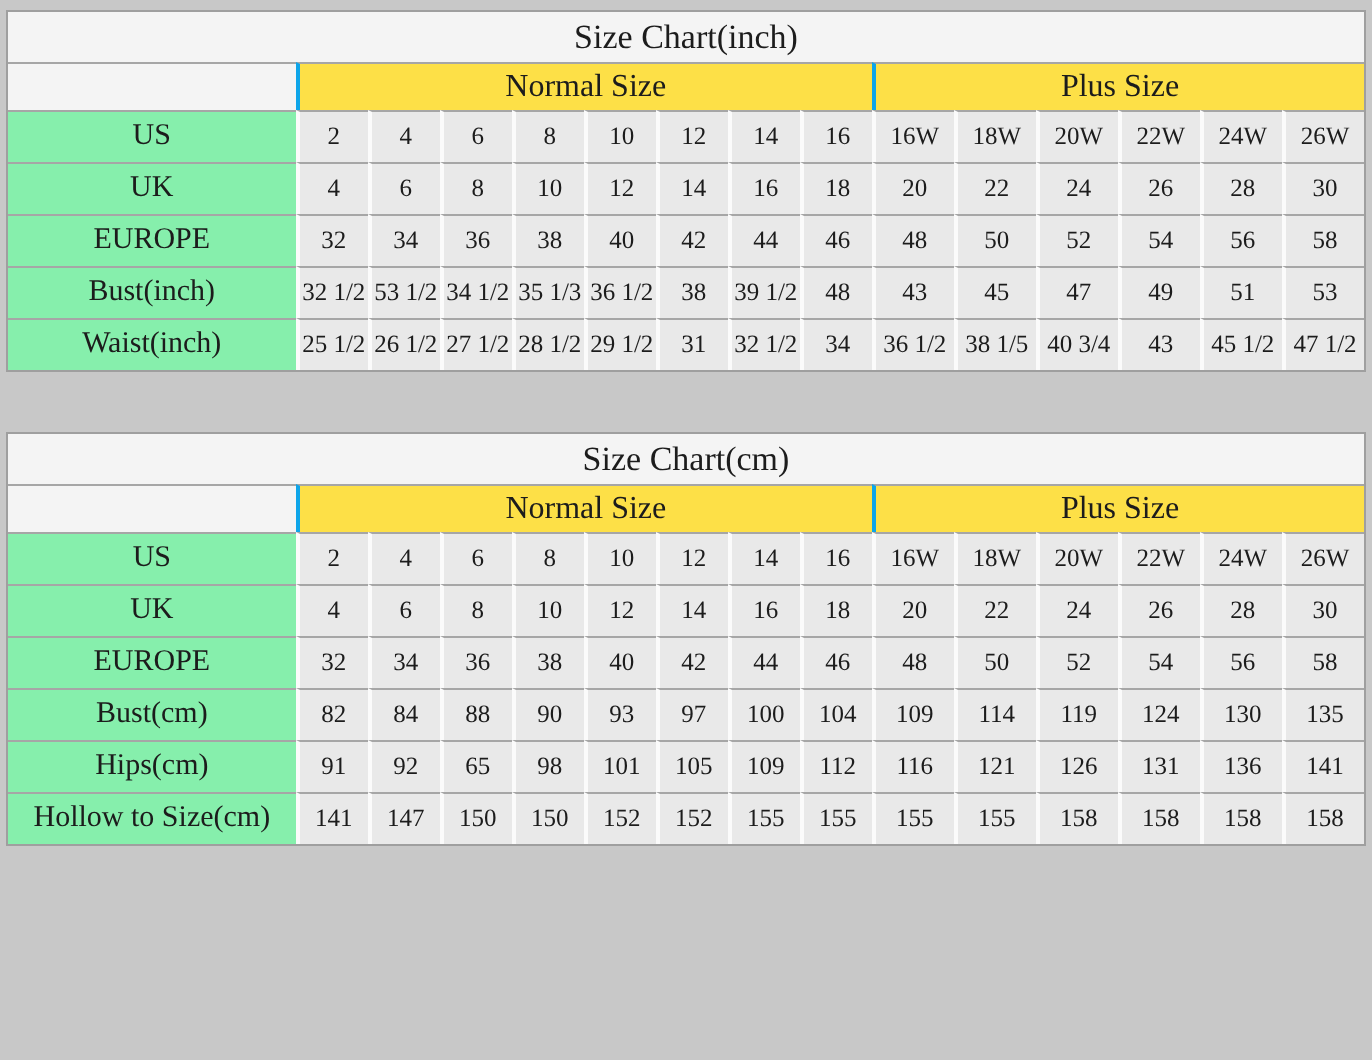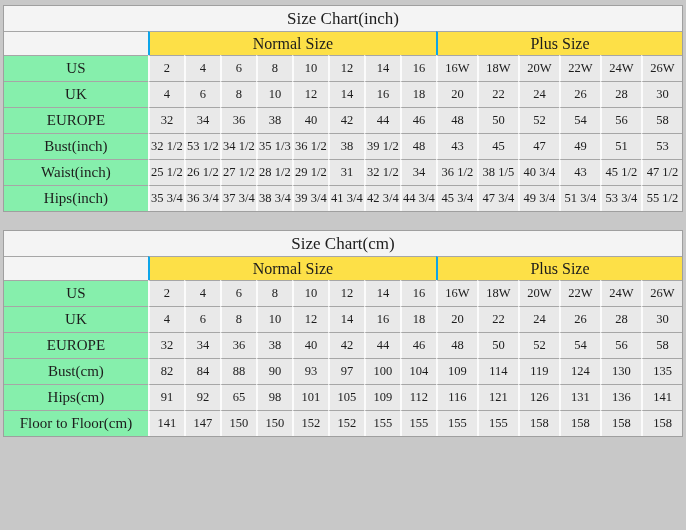--- a/index.html
+++ b/index.html
@@ -19,21 +19,21 @@
   table.size-table {
     border-collapse: separate;
     border-spacing: 0;
     table-layout: fixed;
     width: 678px;
     margin: 0 auto;
     background: #e9e9e9;
     border: 1px solid #9f9f9f;
   }
   table.size-table.first { margin-top: 5px; font-family: Liberation Serif, serif; }
-  table.size-table.second { margin-top: 18px; }
+  table.size-table.second { margin-top: 30px; }
 
   td {
     padding: 0 1px;
     text-align: center;
     vertical-align: middle;
     white-space: nowrap;
     overflow: hidden;
   }
   .title-cell {
     background: #f4f4f4;
@@ -177,37 +177,20 @@
           <td class="data-cell">31</td>
           <td class="data-cell">32 1/2</td>
           <td class="data-cell">34</td>
           <td class="data-cell">36 1/2</td>
           <td class="data-cell">38 1/5</td>
           <td class="data-cell">40 3/4</td>
           <td class="data-cell">43</td>
           <td class="data-cell">45 1/2</td>
           <td class="data-cell">47 1/2</td>
         </tr>
-        <tr>
-          <td class="label-cell">Hips(inch)</td>
-          <td class="data-cell">35 3/4</td>
-          <td class="data-cell">36 3/4</td>
-          <td class="data-cell">37 3/4</td>
-          <td class="data-cell">38 3/4</td>
-          <td class="data-cell">39 3/4</td>
-          <td class="data-cell">41 3/4</td>
-          <td class="data-cell">42 3/4</td>
-          <td class="data-cell">44 3/4</td>
-          <td class="data-cell">45 3/4</td>
-          <td class="data-cell">47 3/4</td>
-          <td class="data-cell">49 3/4</td>
-          <td class="data-cell">51 3/4</td>
-          <td class="data-cell">53 3/4</td>
-          <td class="data-cell">55 1/2</td>
-        </tr>
       </tbody>
   </table>
 
   <table class="size-table second">
     <colgroup>
       <col style="width:144px">
       <col style="width:36px">
         <col style="width:36px">
         <col style="width:36px">
         <col style="width:36px">
@@ -312,21 +295,21 @@
           <td class="data-cell">109</td>
           <td class="data-cell">112</td>
           <td class="data-cell">116</td>
           <td class="data-cell">121</td>
           <td class="data-cell">126</td>
           <td class="data-cell">131</td>
           <td class="data-cell">136</td>
           <td class="data-cell">141</td>
         </tr>
         <tr>
-          <td class="label-cell">Floor to Floor(cm)</td>
+          <td class="label-cell">Hollow to Size(cm)</td>
           <td class="data-cell">141</td>
           <td class="data-cell">147</td>
           <td class="data-cell">150</td>
           <td class="data-cell">150</td>
           <td class="data-cell">152</td>
           <td class="data-cell">152</td>
           <td class="data-cell">155</td>
           <td class="data-cell">155</td>
           <td class="data-cell">155</td>
           <td class="data-cell">155</td>

